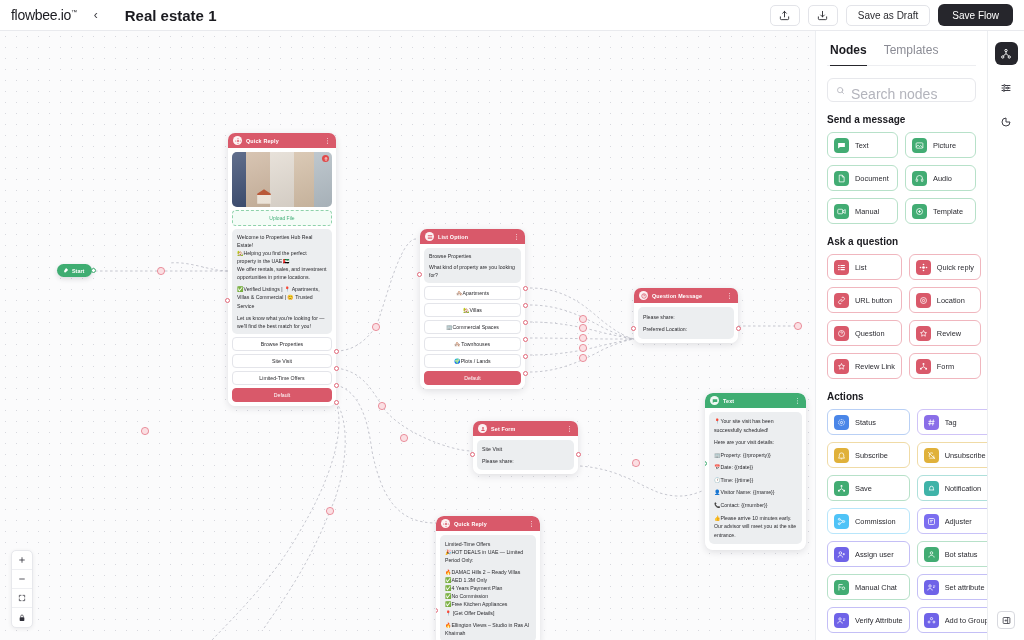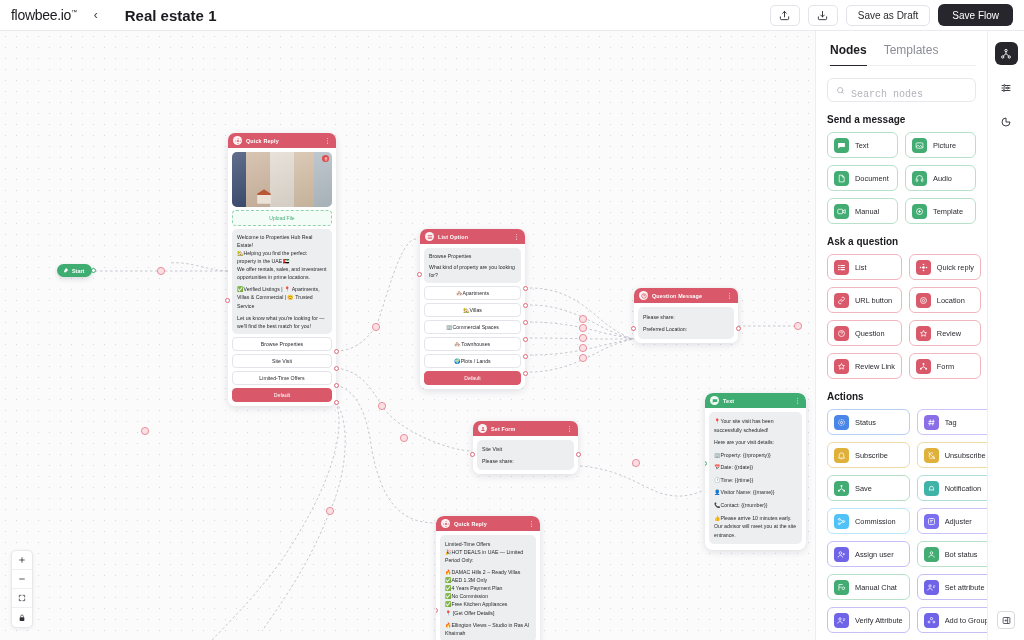--- a/index.html
+++ b/index.html
@@ -156,22 +156,22 @@
     font-size: 12px; padding: 12px 0 8px; color: #8b8c95; cursor: pointer;
     border-bottom: 1.8px solid transparent; margin-bottom: -1px;
   }
   .tab.active { color: #1b1b20; font-weight: 600; border-bottom-color: #26262c; }
   .search {
     margin-top: 12px; height: 24px; border: 1px solid #e7e8ec; border-radius: 6px;
     display: flex; align-items: center; gap: 6px; padding: 0 8px;
   }
   .search svg { width: 9px; height: 9px; flex: none; }
   .search input {
-    border: 0; outline: 0; font-size: 10px; color: #32323a; width: 100%;
-    background: transparent; font-family: Liberation Mono, monospace; margin-top: 8px;
+    border: 0; outline: 0; font-size: 14px; color: #32323a; width: 100%;
+    background: transparent; font-family: Liberation Sans, sans-serif; margin-top: 8px;
   }
   .search input::placeholder { color: #b3b4bc; }
   .sect-title { font-size: 10px; font-weight: 700; color: #1b1b20; margin: 12px 0 7px; }
   .grid { display: grid; grid-template-columns: 1fr 1fr; gap: 7px; }
   .ncard {
     height: 26px; border: 1px solid #e4e5ea; border-radius: 6px; background: #fff;
     display: flex; align-items: center; gap: 6px; padding: 0 6px; cursor: pointer;
   }
   .ncard .sq {
     width: 15px; height: 15px; border-radius: 4px; flex: none;

